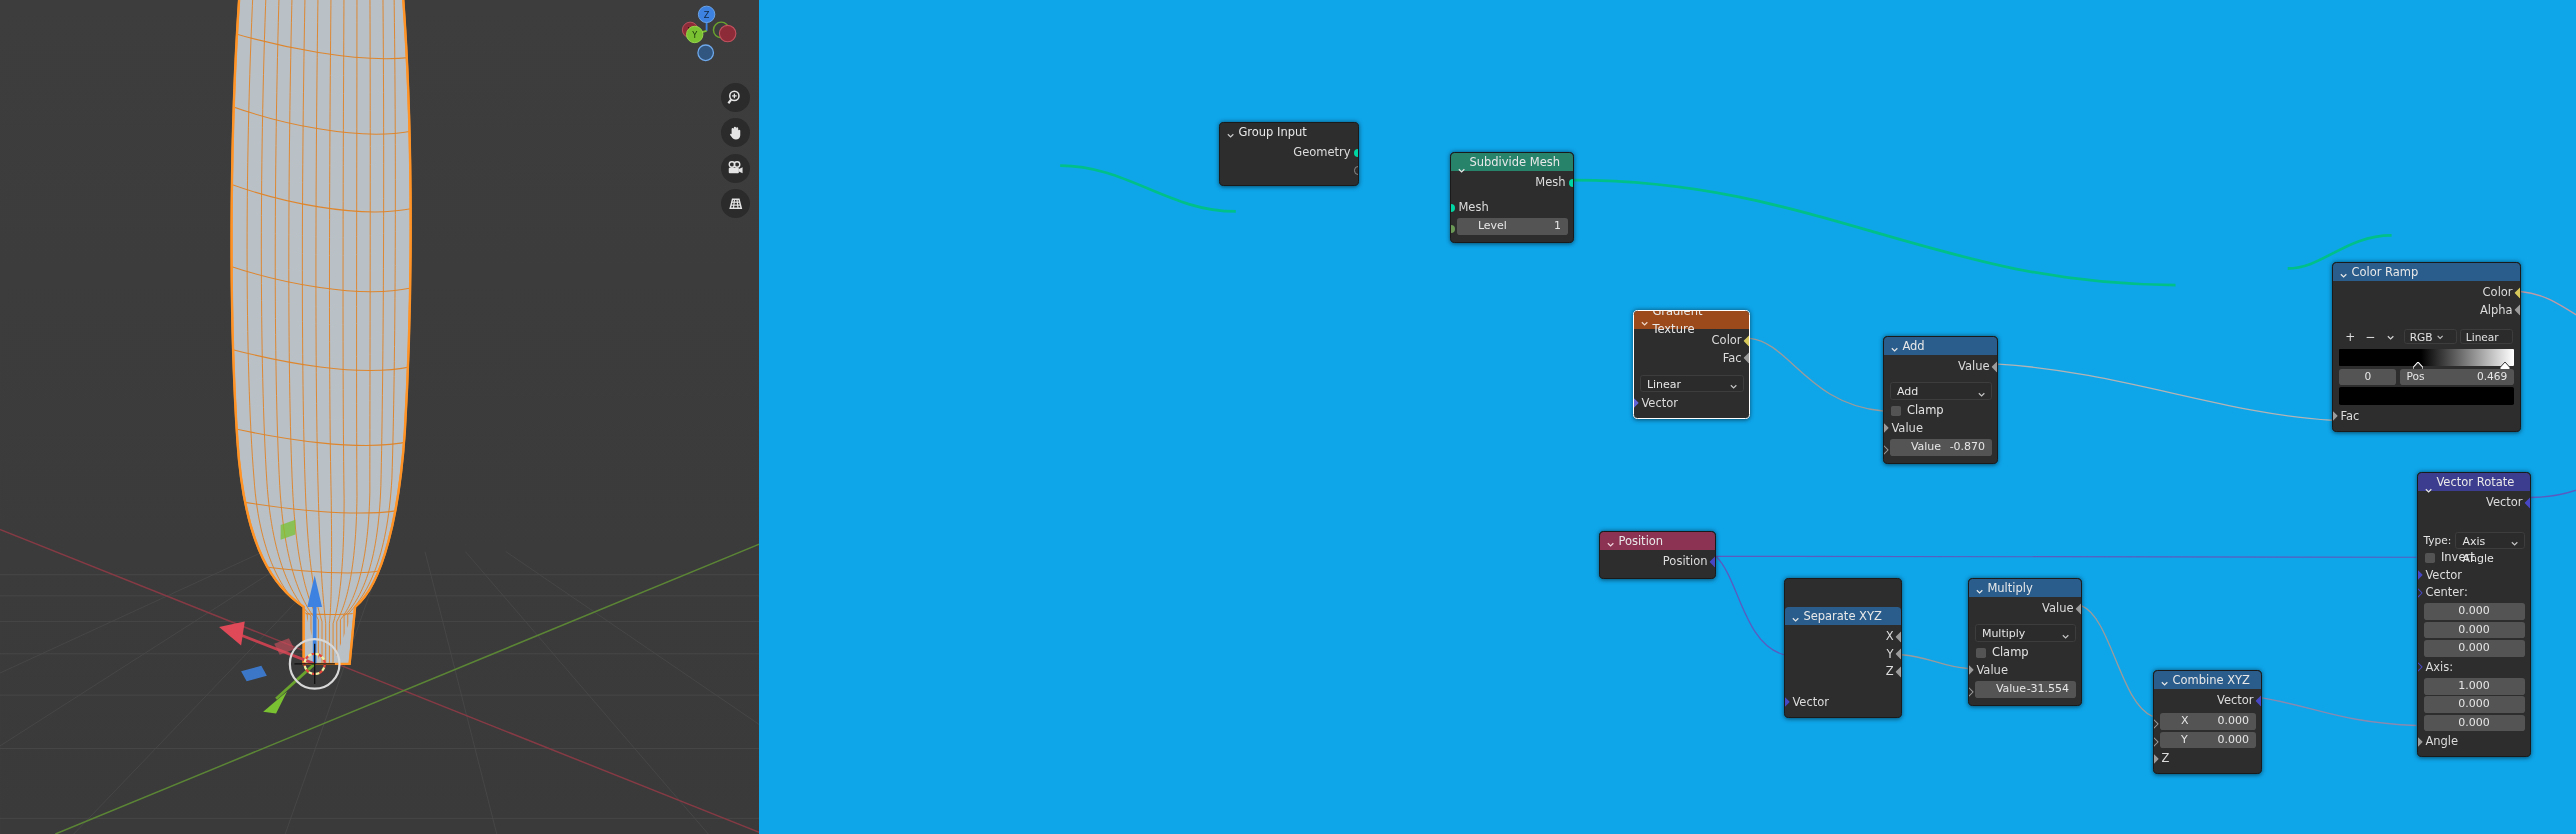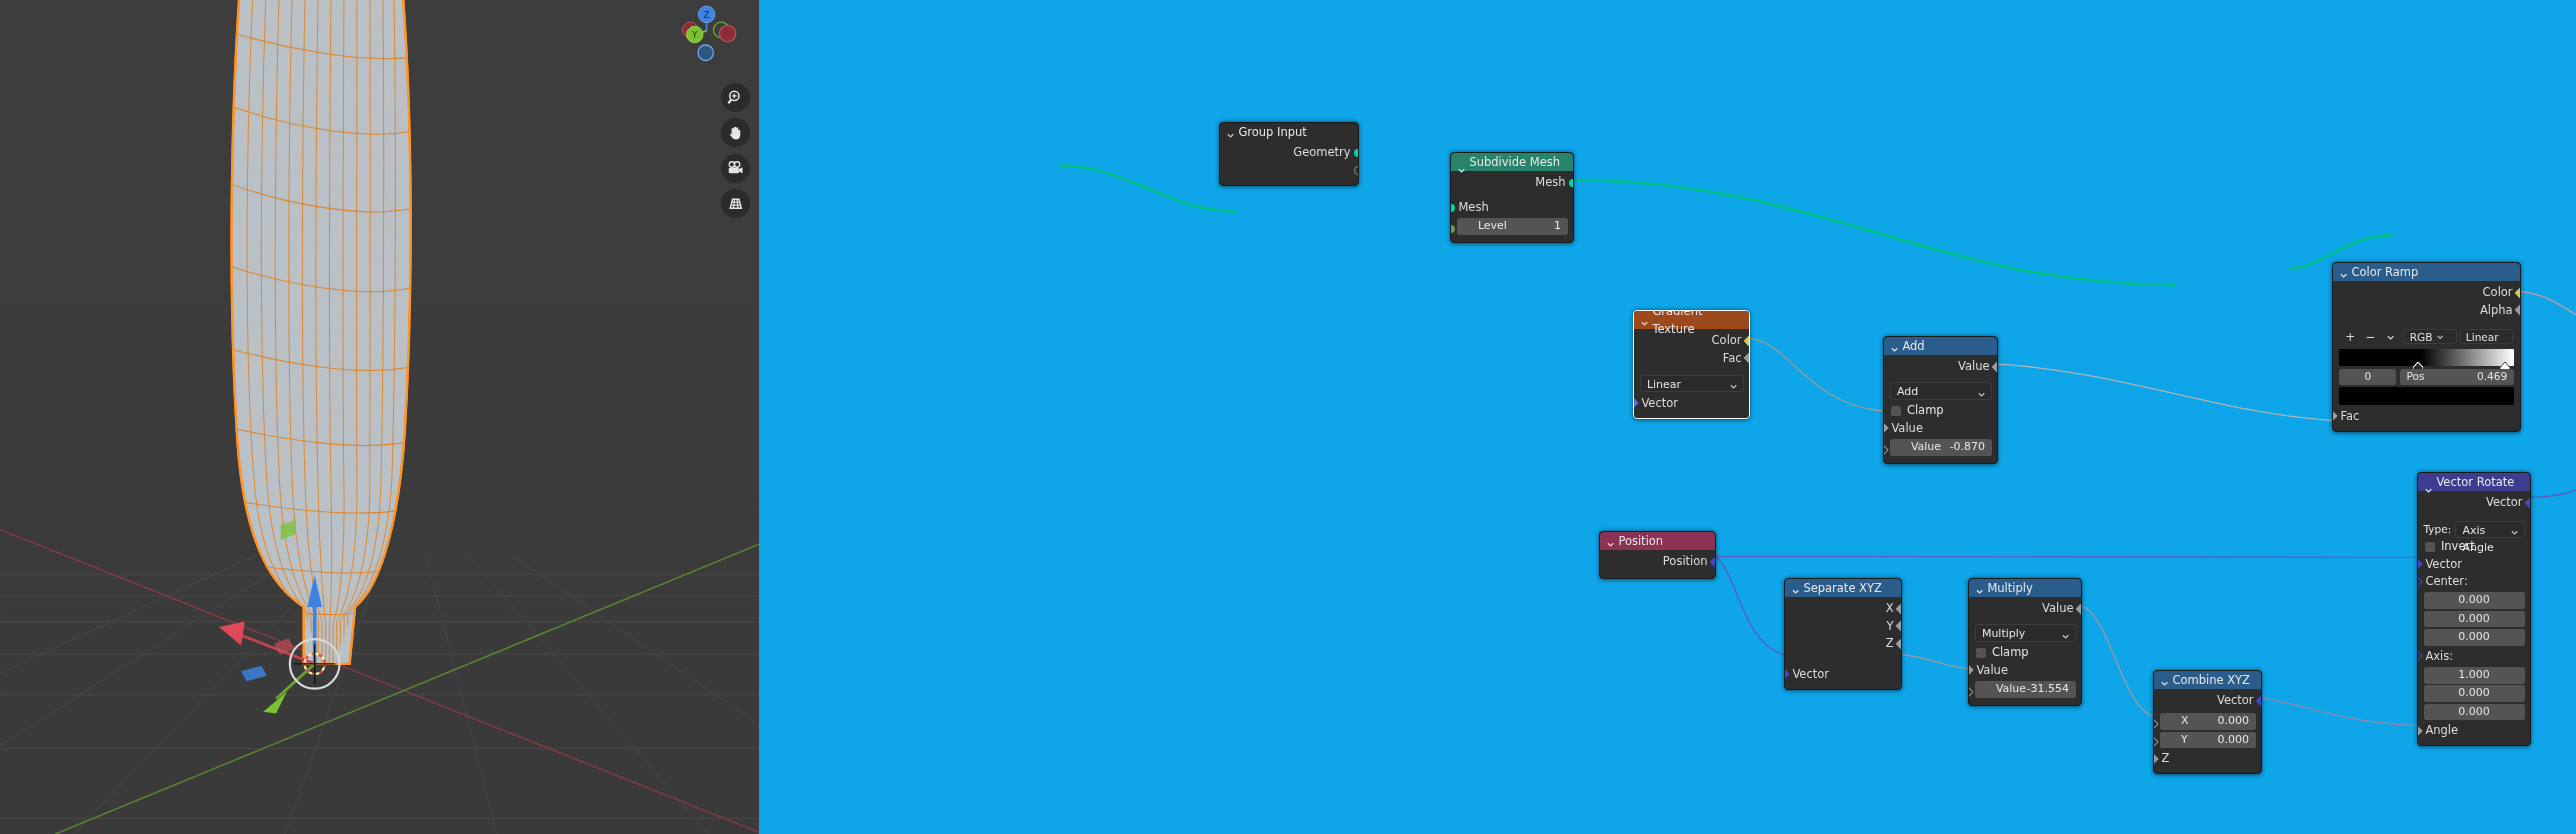--- a/index.html
+++ b/index.html
@@ -500,21 +500,21 @@
               <path d="M2 3.5 L5 6.5 L8 3.5" stroke="#e6e6e6" stroke-width="1.3" fill="none"></path>
             </svg>
         </span>
         <span>Vector Rotate</span>
       </div>
       <div class="node-body">
         <div class="row out">
           <span>Vector</span>
           <span class="sock right diamond" style="background:#4747c4;"></span>
         </div>
-        <div style="display:flex;align-items:center;gap:3.7px;padding:0 5.5px;margin-top:9px;">
+        <div style="display:flex;align-items:center;gap:3.7px;padding:0 5.5px;margin-top:20px;">
           <span class="tiny">Type:</span>
           <div class="dropdown" style="flex:1;margin:0;">
             <span>Axis Angle</span>
             <span class="dc">
               <svg width="9.2" height="9.2" viewBox="0 0 10 10">
                   <path d="M2 3.5 L5 6.5 L8 3.5" stroke="#c4c4c4" stroke-width="1.3" fill="none"></path>
                 </svg>
             </span>
           </div>
         </div>
@@ -558,21 +558,21 @@
       </div>
       <div class="node-body" style="padding-bottom:7.4px;">
         <div class="row out">
           <span>Position</span>
           <span class="sock right diamond" style="background:#4747c4;"></span>
         </div>
       </div>
     </div>
 
     <div class="node" style="left:1025px;top:578px;width:118px;">
-      <div class="node-header" style="background:#2a5d8c;">
+      <div class="node-header" style="background:#2a5d8c;margin-top:28px;">
         <span class="chev">
           <svg width="9.2" height="9.2" viewBox="0 0 10 10">
               <path d="M2 3.5 L5 6.5 L8 3.5" stroke="#e6e6e6" stroke-width="1.3" fill="none"></path>
             </svg>
         </span>
         <span>Separate XYZ</span>
       </div>
       <div class="node-body">
         <div class="row out">
           <span>X</span>

